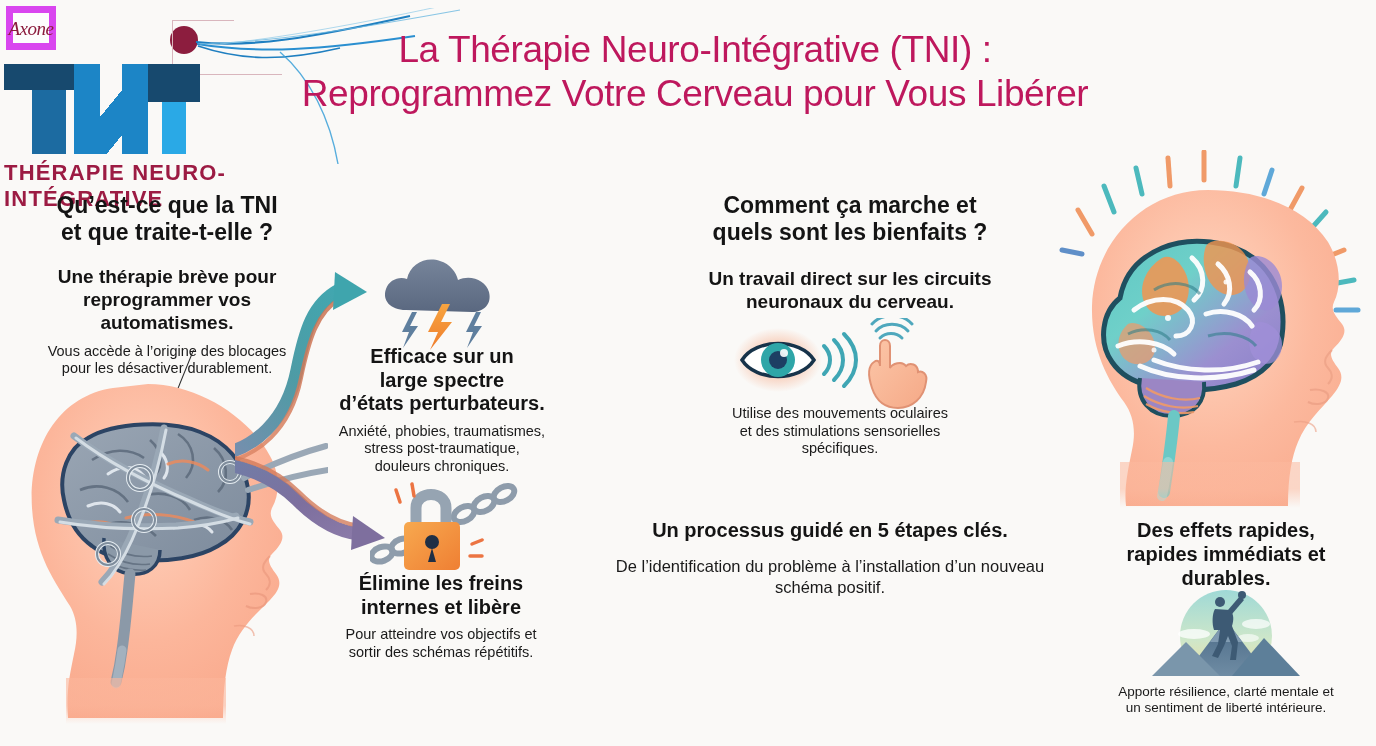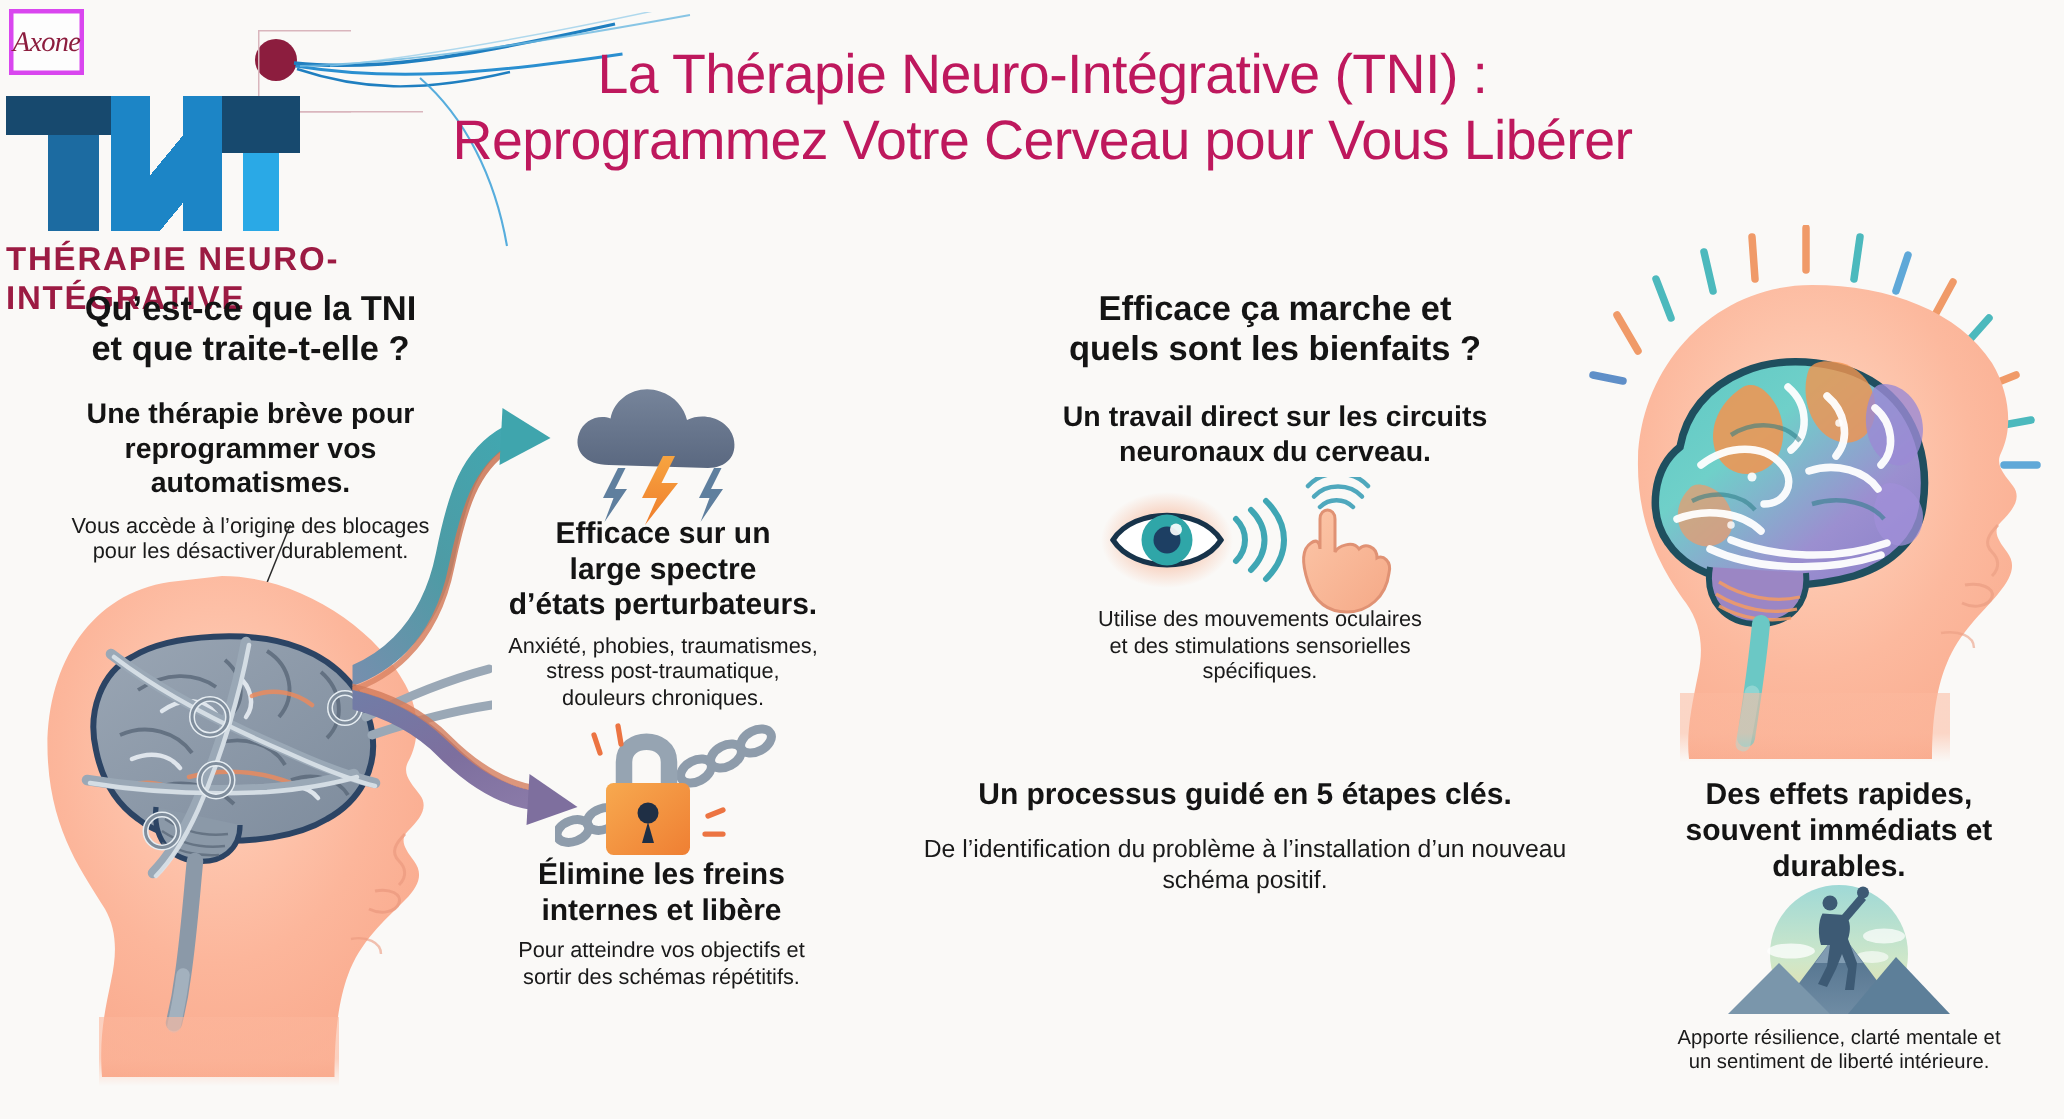--- a/index.html
+++ b/index.html
@@ -11,21 +11,21 @@
   }
   #canvas {
     position: relative;
     width: 1376px; height: 746px;
     background: #faf9f7;
   }
   
   #axone-logo {
     position: absolute; left: 6px; top: 6px;
     width: 50px; height: 44px;
-    border: 3px solid #d946ef;
+    border: 7px solid #d946ef;
     background: #fdfdfd;
     display: flex; align-items: center; justify-content: center;
   }
   #axone-logo .axone-text {
     font-family: "Liberation Serif", serif;
     font-style: italic;
     font-size: 19px;
     color: #8c1d3e;
     letter-spacing: -0.5px;
     line-height: 1;
@@ -376,21 +376,21 @@
       <div>internes et libère</div>
     </div>
     <div class="body-txt">
       <div>Pour atteindre vos objectifs et</div>
       <div>sortir des schémas répétitifs.</div>
     </div>
   </div>
 
   <div id="mid-col">
     <div class="col-head">
-      <div>Efficace ça marche et</div>
+      <div>Comment ça marche et</div>
       <div>quels sont les bienfaits ?</div>
     </div>
     <div class="sub-head">
       <div>Un travail direct sur les circuits</div>
       <div>neuronaux du cerveau.</div>
     </div>
   </div>
 
   <svg id="eye-hand-icon" viewBox="0 0 200 92">
     <defs>
@@ -535,21 +535,21 @@
 
     <circle cx="110" cy="168" r="3" fill="#ffffff" opacity="0.9"></circle>
     <circle cx="168" cy="132" r="2.5" fill="#ffffff" opacity="0.85"></circle>
     <circle cx="96" cy="200" r="2.5" fill="#ffffff" opacity="0.8"></circle>
     <rect x="62" y="312" width="180" height="46" fill="url(#fadeNeck2)" opacity="0.55"></rect>
   </svg>
 
   <div id="right-col">
     <div class="sub-head">
       <div>Des effets rapides,</div>
-      <div>souvent immédiats et</div>
+      <div>rapides immédiats et</div>
       <div>durables.</div>
     </div>
   </div>
 
   <svg id="summit-icon" viewBox="0 0 148 96">
     <defs>
       <linearGradient id="sunGrad" x1="0" y1="0" x2="0" y2="1">
         <stop offset="0%" stop-color="#9fd9d6"></stop>
         <stop offset="55%" stop-color="#cfe7c9"></stop>
         <stop offset="100%" stop-color="#f4dc9a"></stop>

